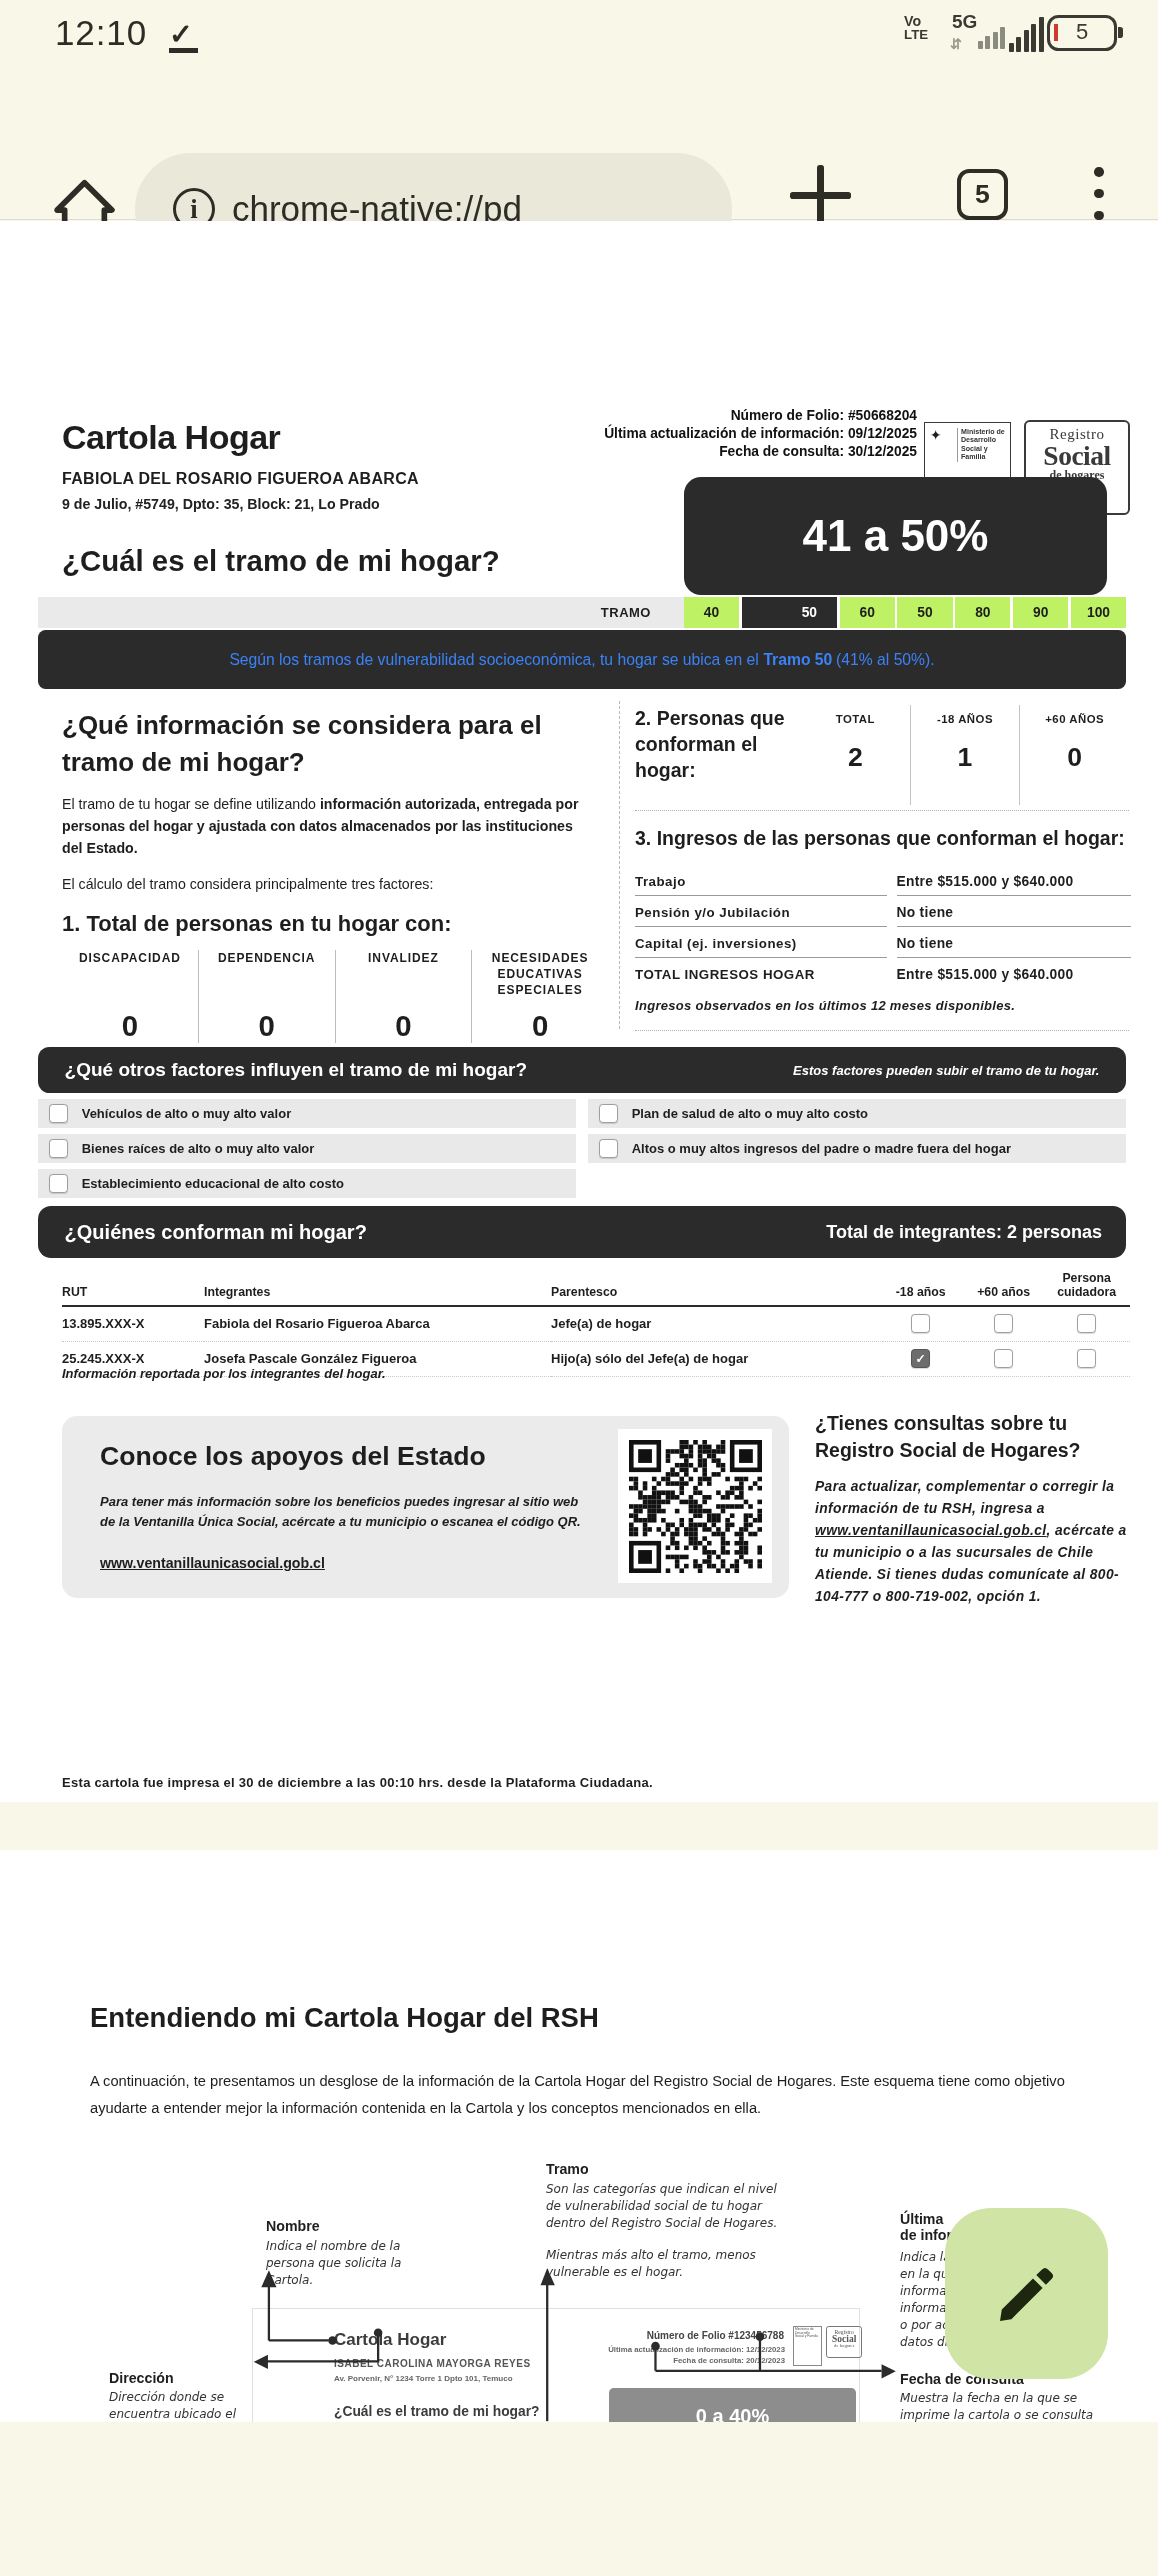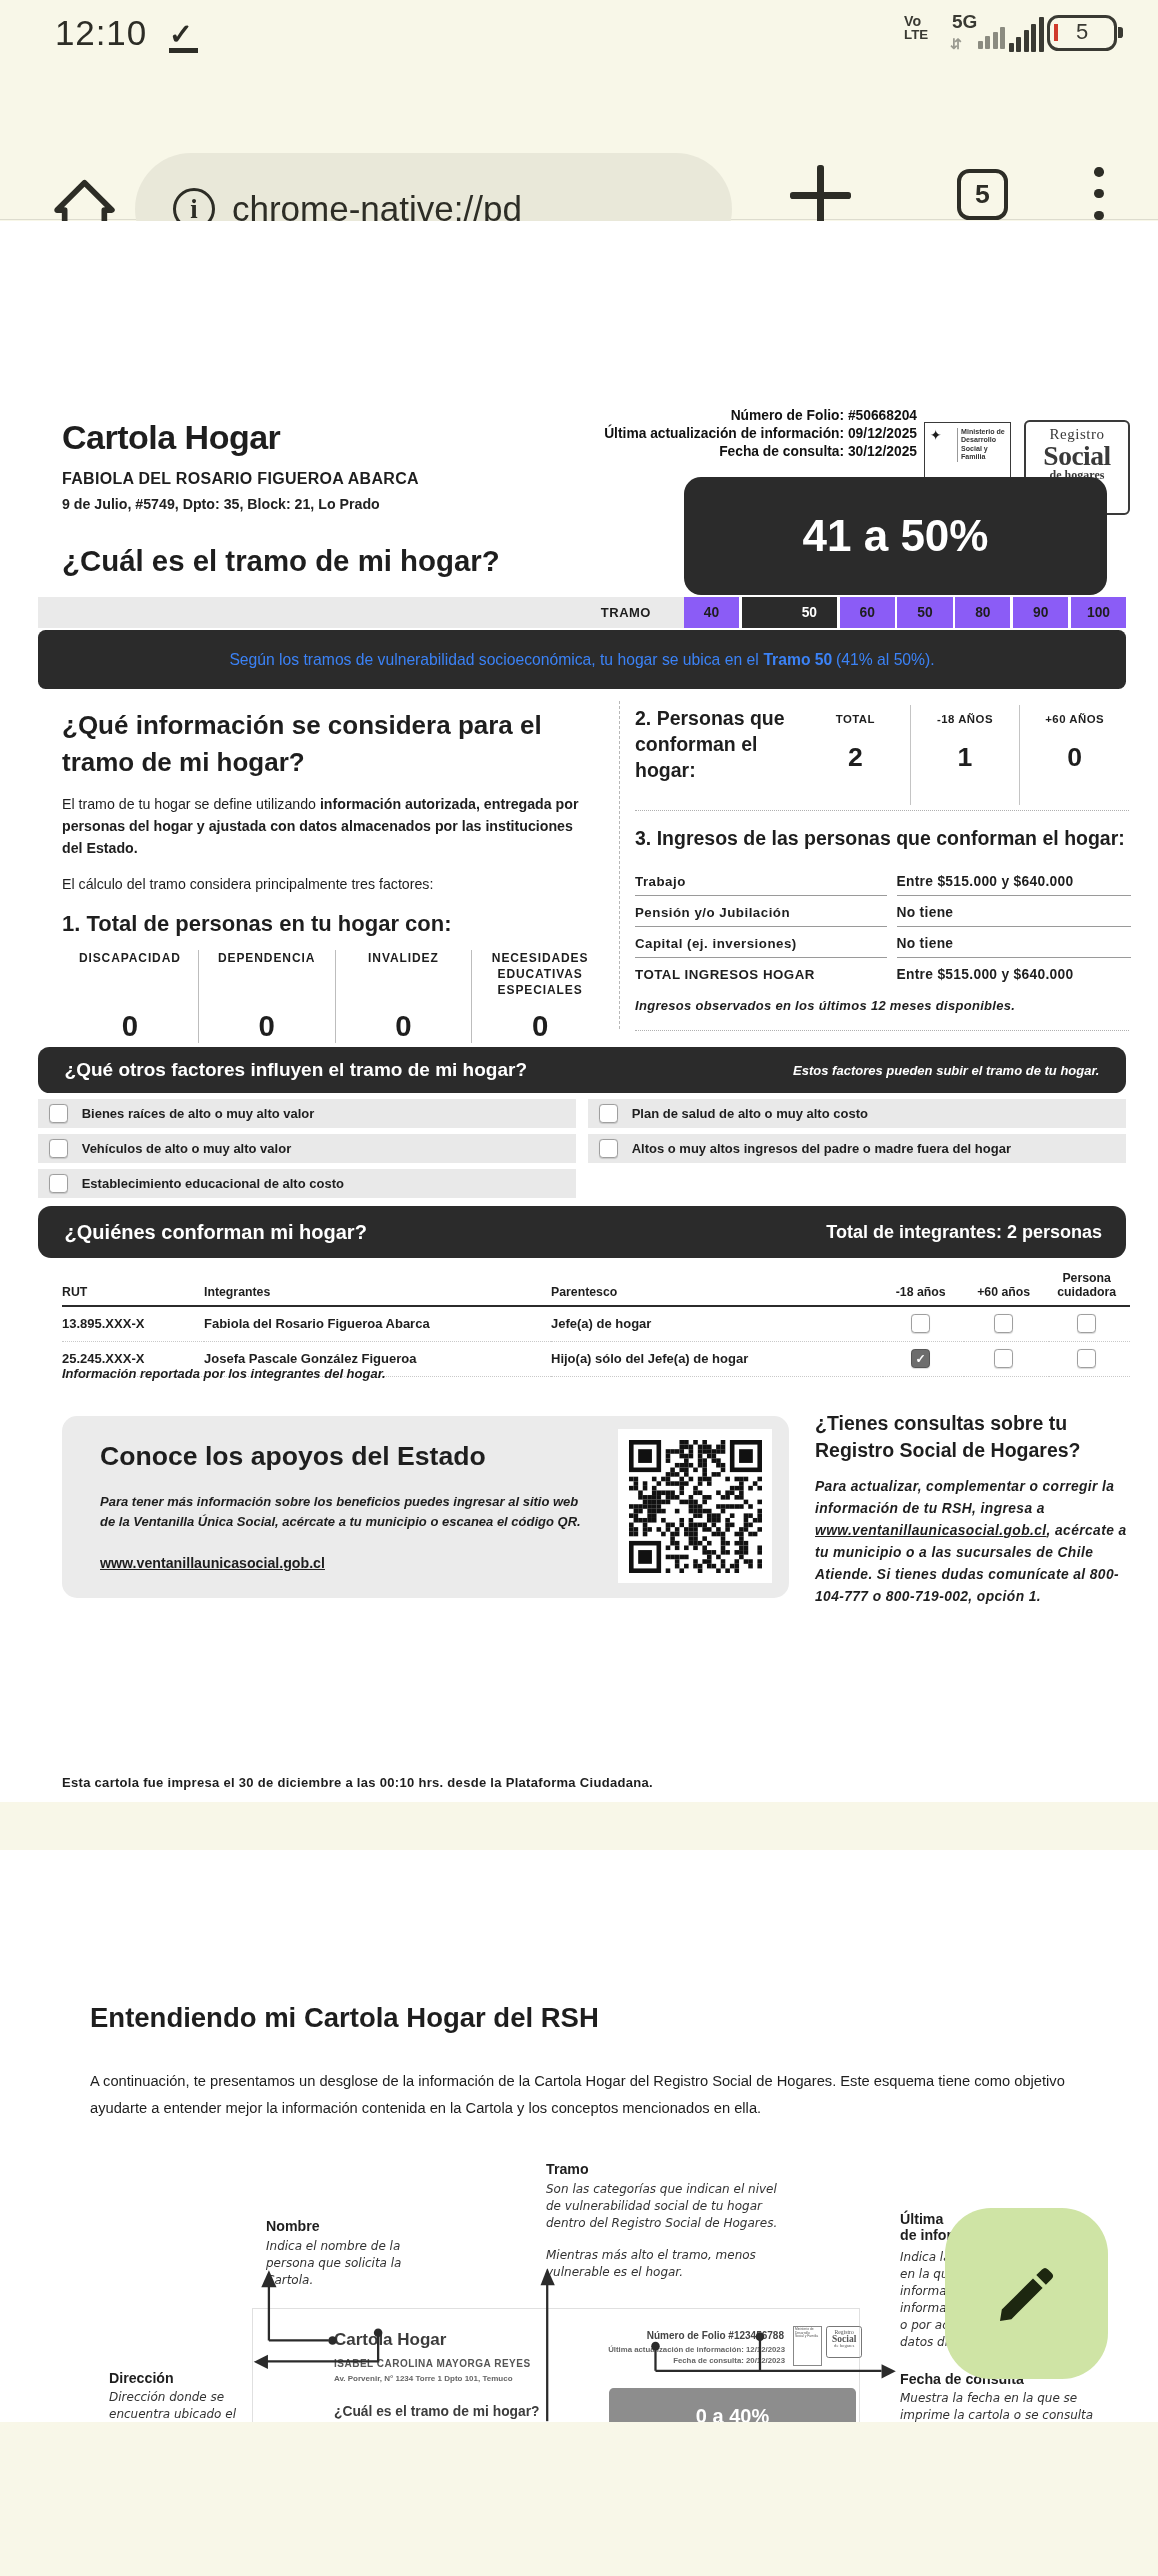--- a/index.html
+++ b/index.html
@@ -66,21 +66,21 @@
   .rshlogo .r3{ font-size:12px; font-weight:600;}
   .rshlogo .tail { position:absolute; left:55px; bottom:-15px; width:0; height:0; border-left:12.3px solid transparent; border-right:12.3px solid transparent; border-top:15px solid #3a3a3a; }
   .rshlogo .tail:after { content:""; position:absolute; left:-8.5px; top:-16px; width:0; height:0; border-left:8.5px solid transparent; border-right:8.5px solid transparent; border-top:11.4px solid #fff; }
 
   .q1 { left:62px; top:323px; font-size:29.4px; font-weight:700; }
   .bigtramo { left:684px; top:256px; width:423px; height:118px; background:#2b2b2b; border-radius:17px;
               display:flex; align-items:center; justify-content:center; color:#fff; font-size:44px; font-weight:700; }
   .scale { left:38px; top:376px; width:1088px; height:31px; background:#eaeaea; }
   .scale .lab { position:absolute; right:475px; top:7.6px; font-size:13px; font-weight:700; letter-spacing:0.5px;}
   .cells { position:absolute; left:646px; top:0; width:442px; height:31px; display:flex; gap:2.8px; background:#fff; }
-  .cells .cell { flex:1; background:#8b5cf6; display:flex; align-items:center; justify-content:center; font-size:13.8px; font-weight:700; color:#1e1e1e;}
+  .cells .cell { flex:1; background:#bef264; display:flex; align-items:center; justify-content:center; font-size:13.8px; font-weight:700; color:#1e1e1e;}
   .cells .cell.sel { background:#2b2b2b; color:#fff;padding-left:40px; }
   .banner { left:38px; top:409px; width:1088px; height:59px; background:#2b2b2b; border-radius:7.6px;
             display:flex; align-items:center; justify-content:center; color:#3b82f6; font-size:15.7px; font-weight:500; }
   .banner .b { padding:0 3.8px 0 4.7px;}
 
   
   .infotitle { left:62px; top:486px; width:546px; font-size:26px; font-weight:700; line-height:37px; }
   .p1 { left:62px; top:572px; width:532px; font-size:14.2px; line-height:22px; font-weight:500;}
   .p2 { left:62px; top:655px; width:532px; font-size:14.2px; font-weight:500;}
   .f1title { left:62px; top:690px; font-size:22px; font-weight:700; }
@@ -351,25 +351,25 @@
     <div class="abs ingnote">Ingresos observados en los últimos 12 meses disponibles.</div>
     <div class="abs hdot2"></div>
 
     <div class="abs fact-head">
       <span class="t">¿Qué otros factores influyen el tramo de mi hogar?</span>
       <span class="s">Estos factores pueden subir el tramo de tu hogar.</span>
     </div>
     <div class="abs fcol l" id="fact-left">
         <div class="fitem">
           <span class="cb"></span>
-          <span class="fl">Bienes raíces de alto o muy alto valor</span>
+          <span class="fl">Vehículos de alto o muy alto valor</span>
         </div>
         <div class="fitem">
           <span class="cb"></span>
-          <span class="fl">Vehículos de alto o muy alto valor</span>
+          <span class="fl">Bienes raíces de alto o muy alto valor</span>
         </div>
         <div class="fitem">
           <span class="cb"></span>
           <span class="fl">Establecimiento educacional de alto costo</span>
         </div>
       </div>
     <div class="abs fcol r" id="fact-right">
         <div class="fitem">
           <span class="cb"></span>
           <span class="fl">Plan de salud de alto o muy alto costo</span>

